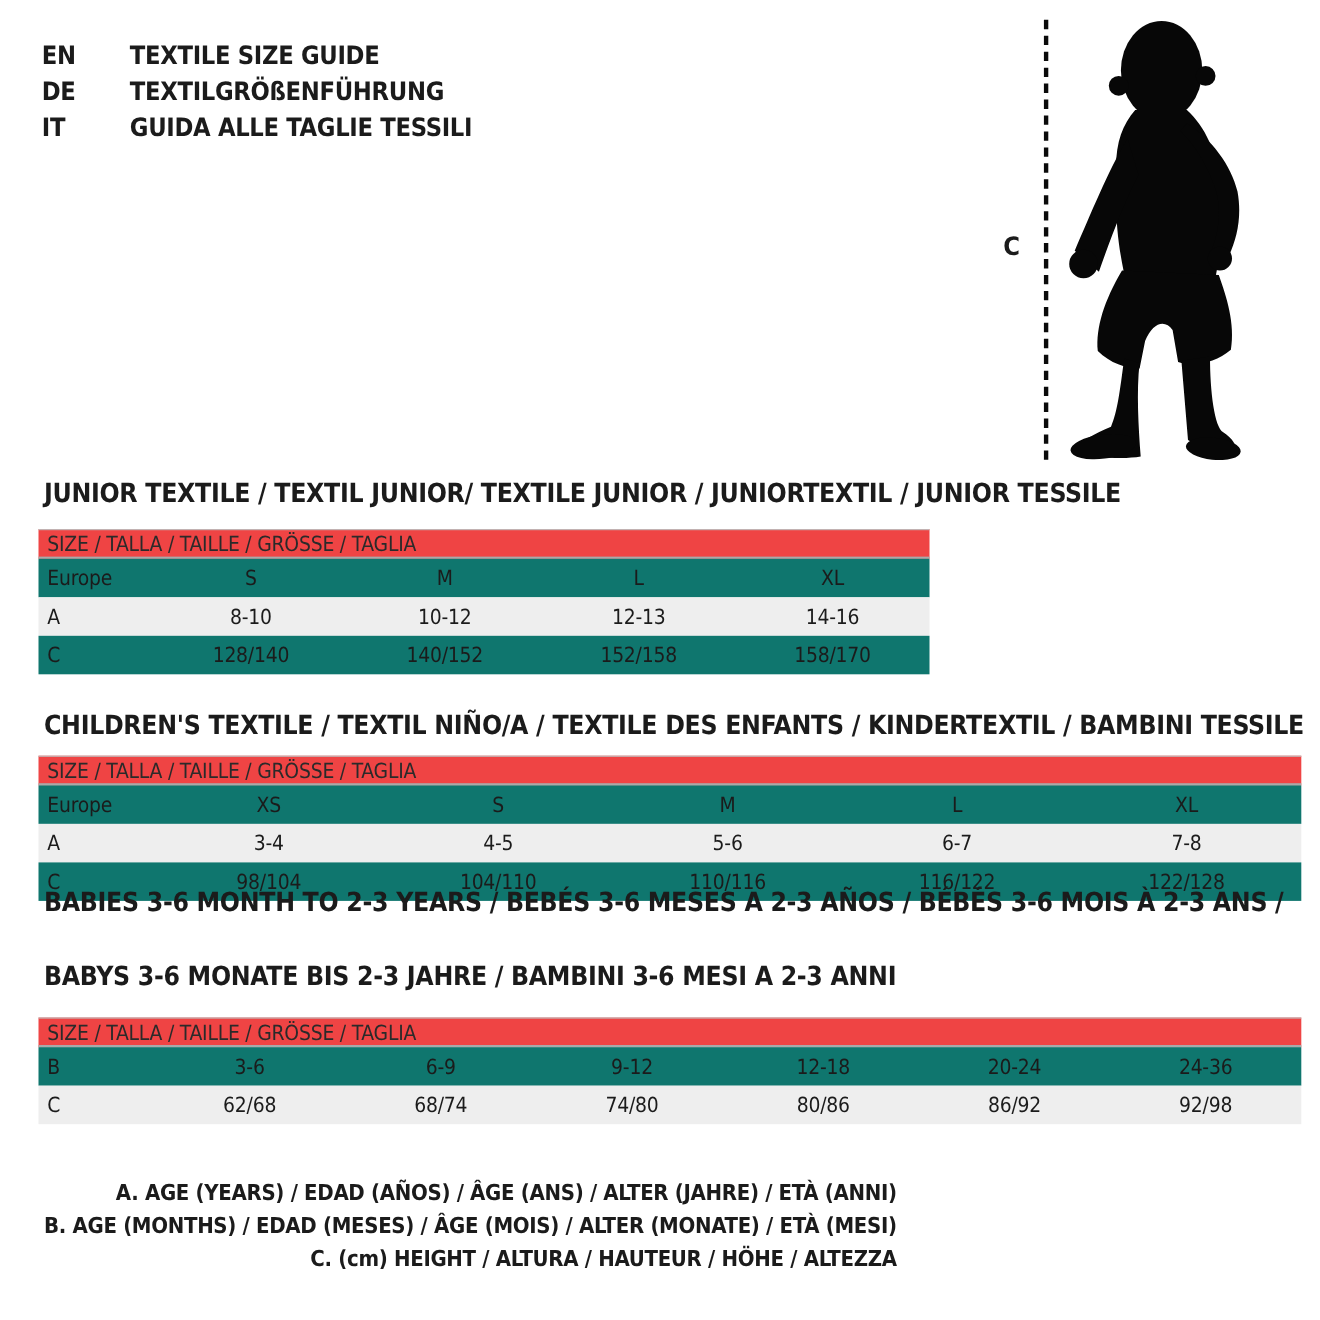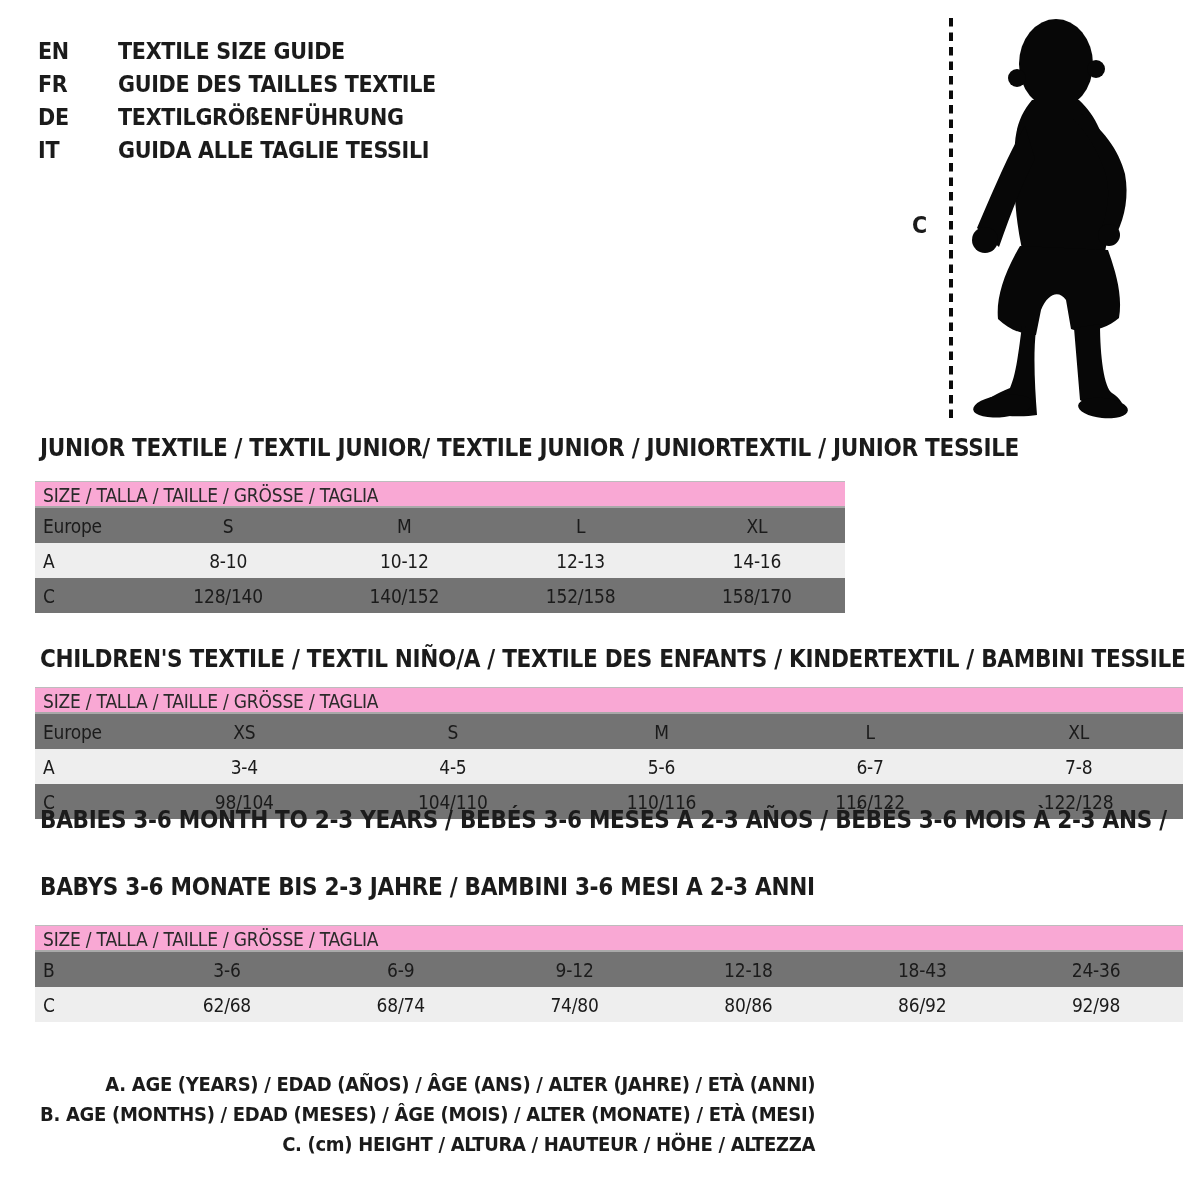--- a/index.html
+++ b/index.html
@@ -30,45 +30,41 @@
   .title-babies-1 { top:806px; }
   .title-babies-2 { top:873px; }
 
   
   .size-table { position:absolute; left:35px; font-size:19px; letter-spacing:-0.2px; }
   .t-junior   { top:481px; width:810px; }
   .t-children { top:687px; width:1148px; }
   .t-babies   { top:925px; width:1148px; }
 
   .thead {
-    height:27px; line-height:26px; background:#f9a8d4;
+    height:27px; line-height:26px; background:#ef4444;
     border-top:1px solid #bdbdbd; border-bottom:2px solid #a9a9a9;
     padding-left:8px; color:#2a2a2a; font-size:19px; white-space:nowrap;
   }
-  .trow { display:flex; height:35px; align-items:center; background:#737373; }
+  .trow { display:flex; height:35px; align-items:center; background:#0f766e; }
   .trow.striped { background:#eeeeee; }
   .tlabel { width:105px; padding-left:8px; text-align:left; }
   .tcell { flex:1; text-align:center; }
 
   
   .footnotes { position:absolute; left:40px; top:1069px; }
   .footnote { font-size:20px; font-weight:bold; letter-spacing:-0.3px;
               height:30px; line-height:30px; white-space:nowrap;text-align:right; }
 </style>
 </head>
 <body>
 
 <div class="lang-block">
   <div class="lang-row">
     <span class="lang-code">EN</span>
     <span class="lang-label">TEXTILE SIZE GUIDE</span>
-  </div>
-  <div class="lang-row">
-    <span class="lang-code">FR</span>
-    <span class="lang-label">GUIDE DES TAILLES TEXTILE</span>
   </div>
   <div class="lang-row">
     <span class="lang-code">DE</span>
     <span class="lang-label">TEXTILGRÖßENFÜHRUNG</span>
   </div>
   <div class="lang-row">
     <span class="lang-code">IT</span>
     <span class="lang-label">GUIDA ALLE TAGLIE TESSILI</span>
   </div>
 </div>
@@ -160,21 +156,21 @@
 <div class="section-title title-babies-1">BABIES 3-6 MONTH TO 2-3 YEARS / BEBÉS 3-6 MESES A 2-3 AÑOS / BÉBÉS 3-6 MOIS À 2-3 ANS /</div>
 <div class="section-title title-babies-2">BABYS 3-6 MONATE BIS 2-3 JAHRE / BAMBINI 3-6 MESI A 2-3 ANNI</div>
 <div class="size-table t-babies">
   <div class="thead">SIZE / TALLA / TAILLE / GRÖSSE / TAGLIA</div>
   <div class="trow">
     <span class="tlabel">B</span>
     <span class="tcell">3-6</span>
     <span class="tcell">6-9</span>
     <span class="tcell">9-12</span>
     <span class="tcell">12-18</span>
-    <span class="tcell">18-43</span>
+    <span class="tcell">20-24</span>
     <span class="tcell">24-36</span>
   </div>
   <div class="trow striped">
     <span class="tlabel">C</span>
     <span class="tcell">62/68</span>
     <span class="tcell">68/74</span>
     <span class="tcell">74/80</span>
     <span class="tcell">80/86</span>
     <span class="tcell">86/92</span>
     <span class="tcell">92/98</span>

